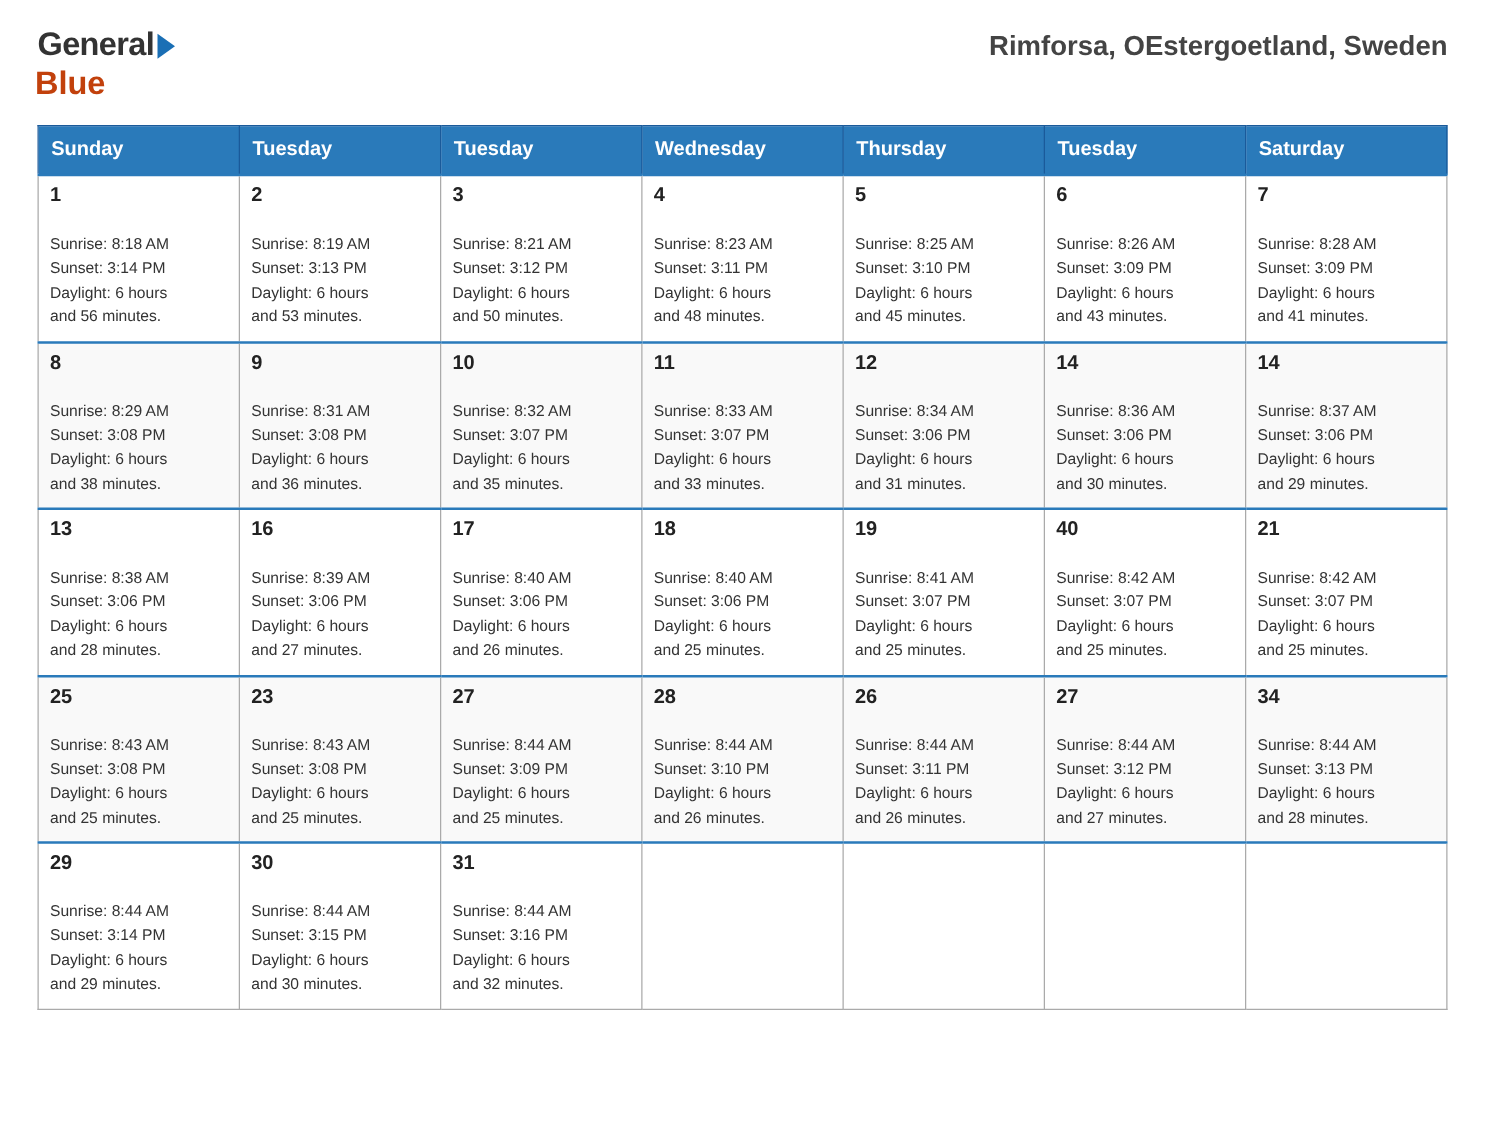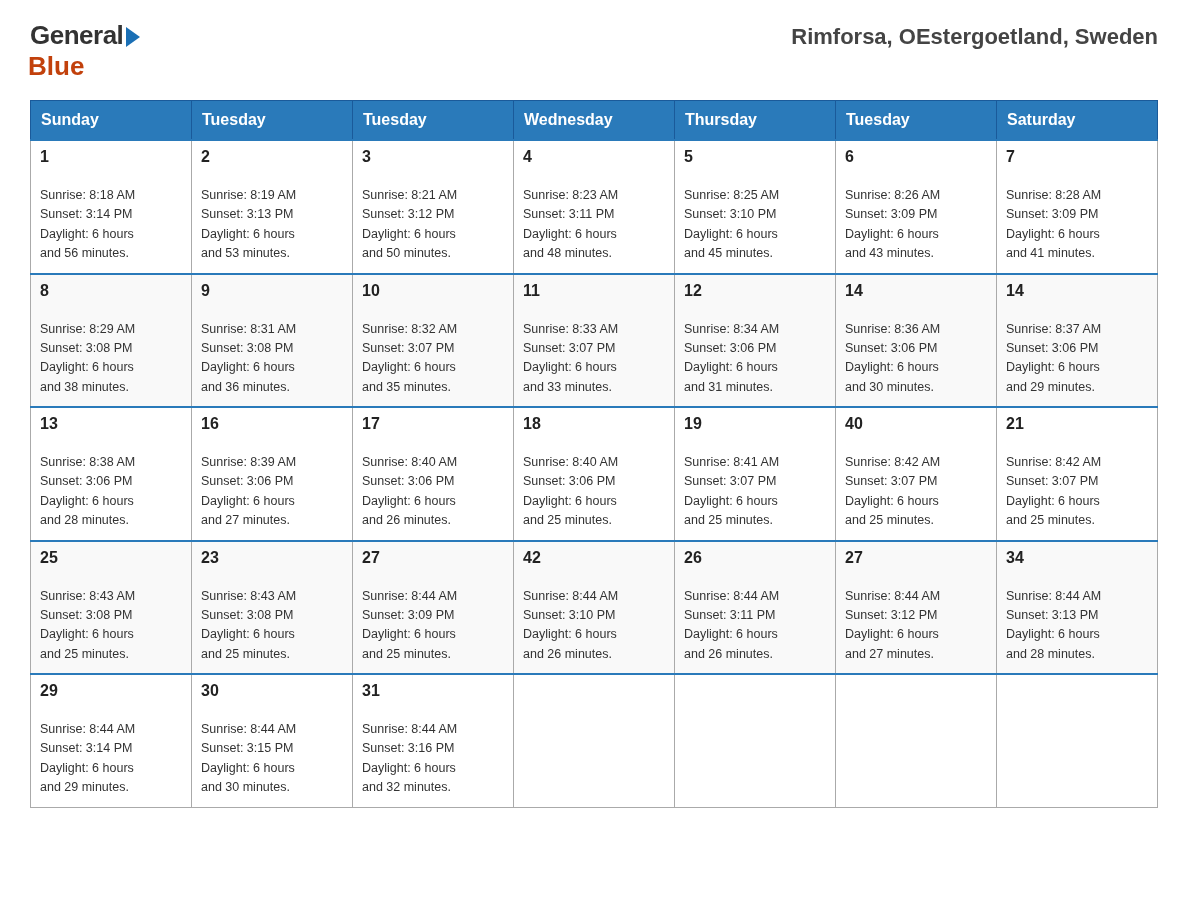--- a/index.html
+++ b/index.html
@@ -234,21 +234,21 @@
         </td>
         <td>
           <div class="day-number">23</div>
           <div class="day-info">Sunrise: 8:43 AM<br>Sunset: 3:08 PM<br>Daylight: 6 hours<br>and 25 minutes.</div>
         </td>
         <td>
           <div class="day-number">27</div>
           <div class="day-info">Sunrise: 8:44 AM<br>Sunset: 3:09 PM<br>Daylight: 6 hours<br>and 25 minutes.</div>
         </td>
         <td>
-          <div class="day-number">42</div>
+          <div class="day-number">28</div>
           <div class="day-info">Sunrise: 8:44 AM<br>Sunset: 3:10 PM<br>Daylight: 6 hours<br>and 26 minutes.</div>
         </td>
         <td>
           <div class="day-number">26</div>
           <div class="day-info">Sunrise: 8:44 AM<br>Sunset: 3:11 PM<br>Daylight: 6 hours<br>and 26 minutes.</div>
         </td>
         <td>
           <div class="day-number">27</div>
           <div class="day-info">Sunrise: 8:44 AM<br>Sunset: 3:12 PM<br>Daylight: 6 hours<br>and 27 minutes.</div>
         </td>

